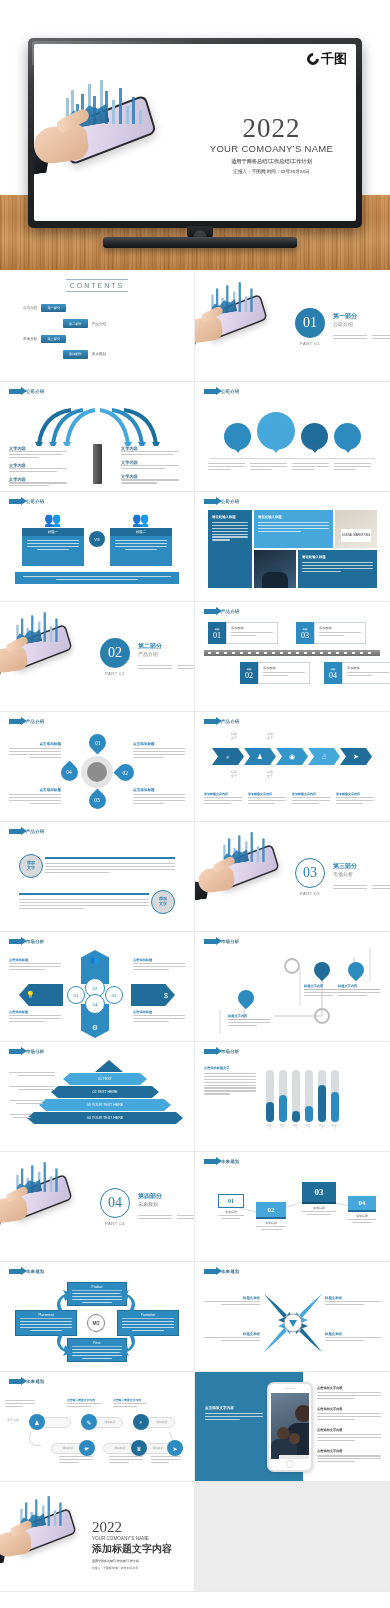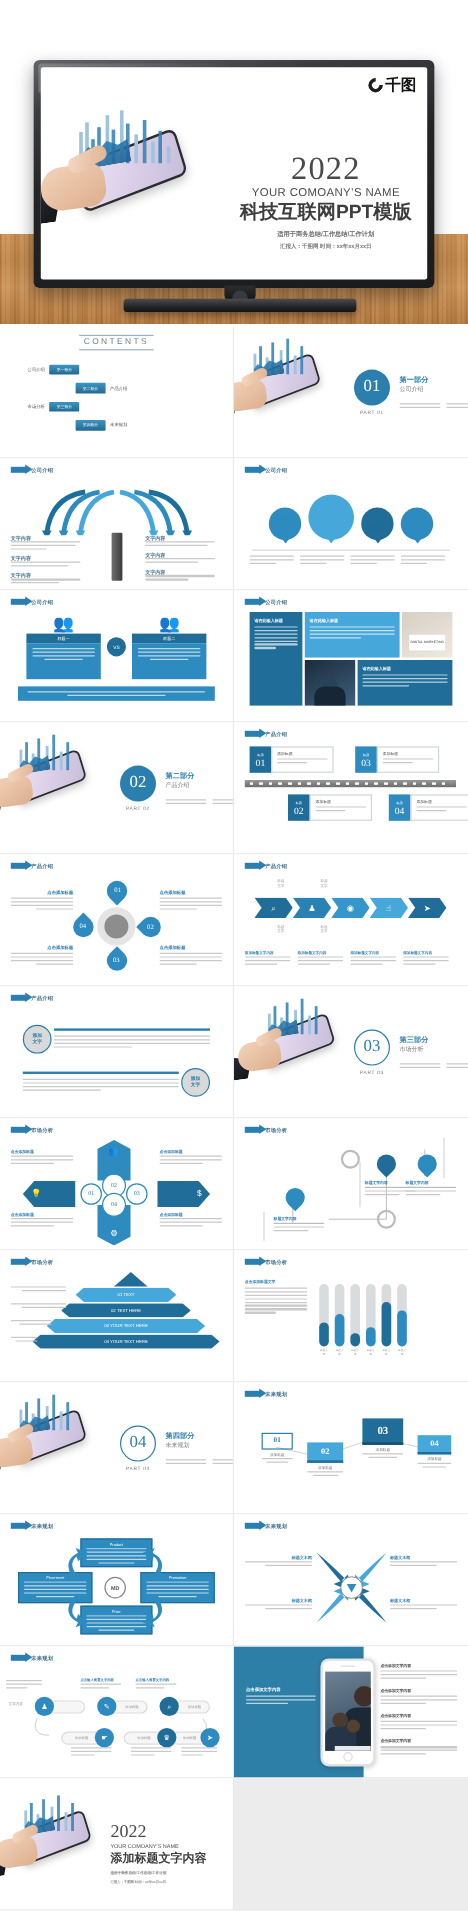--- a/index.html
+++ b/index.html
@@ -17,21 +17,21 @@
     background:
       repeating-linear-gradient(90deg,
         rgba(0,0,0,.05) 0px, rgba(0,0,0,.05) 1px, rgba(255,255,255,.06) 1px, rgba(255,255,255,.06) 4px),
       linear-gradient(180deg,#c98d4e 0%,#bd8142 28%,#c98f52 55%,#a96d33 100%);
   }
   .wood:after{
     content:""; position:absolute; left:0; top:0; width:100%; height:100%;
     background:repeating-linear-gradient(90deg, rgba(120,70,25,.18) 0 2px, rgba(255,225,185,.10) 2px 9px, rgba(150,95,40,.10) 9px 14px);
     opacity:.7;
   }
-  .tv-wrap { position:absolute; left:28px; top:50px; width:344px; }
+  .tv-wrap { position:absolute; left:28px; top:38px; width:344px; }
   .tv-bezel {
     width:334px; height:190px; border-radius:5px; padding:6px 6px 7px 6px;
     background:linear-gradient(170deg,#636568 0%,#3a3c3f 18%,#222426 45%,#1a1b1d 100%);
     box-shadow:0 6px 14px rgba(0,0,0,.38);
     position:relative;
   }
   .tv-bezel:before{
     content:""; position:absolute; left:4px; top:3px; width:160px; height:24px;
     background:linear-gradient(110deg,rgba(255,255,255,.20),rgba(255,255,255,0));
     border-radius:4px 0 40px 0;
@@ -254,21 +254,20 @@
             <div class="hand-cuff"></div>
             <div class="hand-cuff2"></div>
             <div class="hand-palm"></div>
             <div class="hand-finger"></div>
           </div>
         </div>
 
         <div class="hero-title">
           <div class="t-year">2022</div>
           <div class="t-eng">YOUR COMOANY’S NAME</div>
-          <div class="t-cn">科技互联网PPT模版</div>
           <div class="t-sub">适用于商务总结/工作总结/工作计划</div>
           <div class="t-meta">汇报人：千图网 时间：xx年xx月xx日</div>
         </div>
 
       </div>
     </div>
     <div class="tv-stand-neck"></div>
     <div class="tv-stand-base"></div>
   </div>
 </div>

